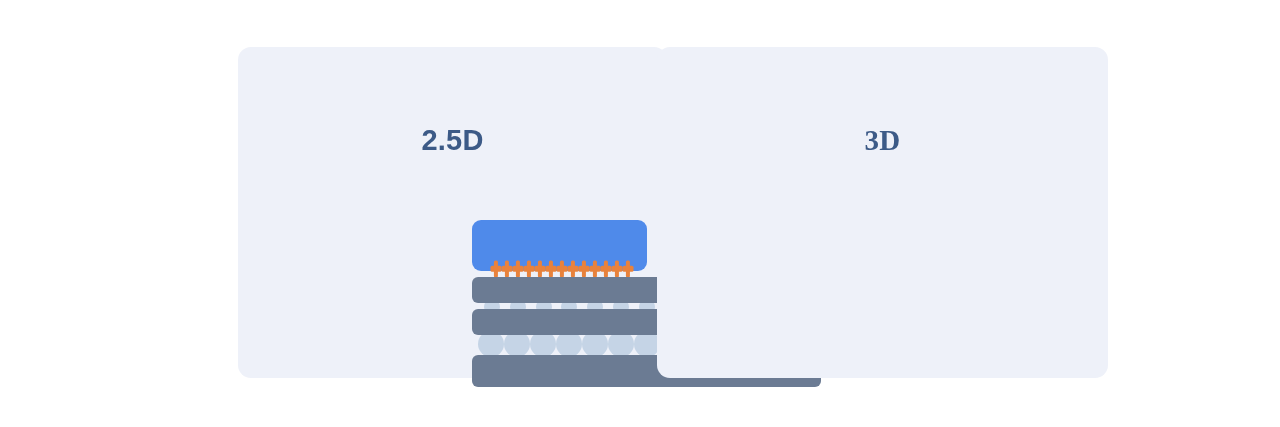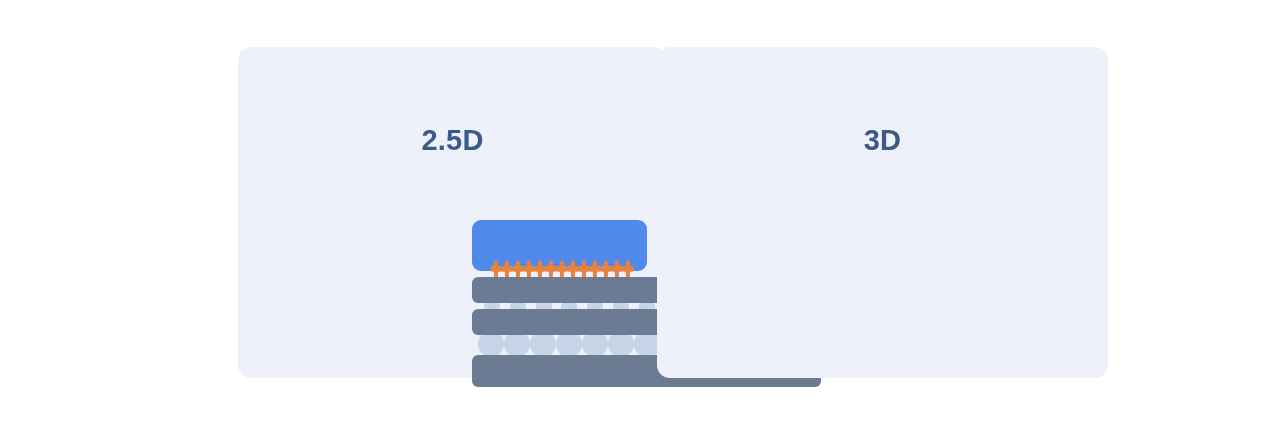--- a/index.html
+++ b/index.html
@@ -24,21 +24,21 @@
 
   
   .card {
     position: absolute;
     top: 47px;
     height: 331px;
     border-radius: 13px;
     background: #eef1f9;
   }
   #card-25d { left: 210px; width: 429px; margin-left: 28px; }
-  #card-3d  { left: 657px; width: 451px; }
+  #card-3d  { left: 657px; width: 451px; font-family: Liberation Serif, serif; }
 
   .card-title {
     position: absolute;
     left: 0;
     width: 100%;
     text-align: center;
     font-size: 29px;
     font-weight: bold;
     letter-spacing: 0.2px;
     color: #3c5a87;

